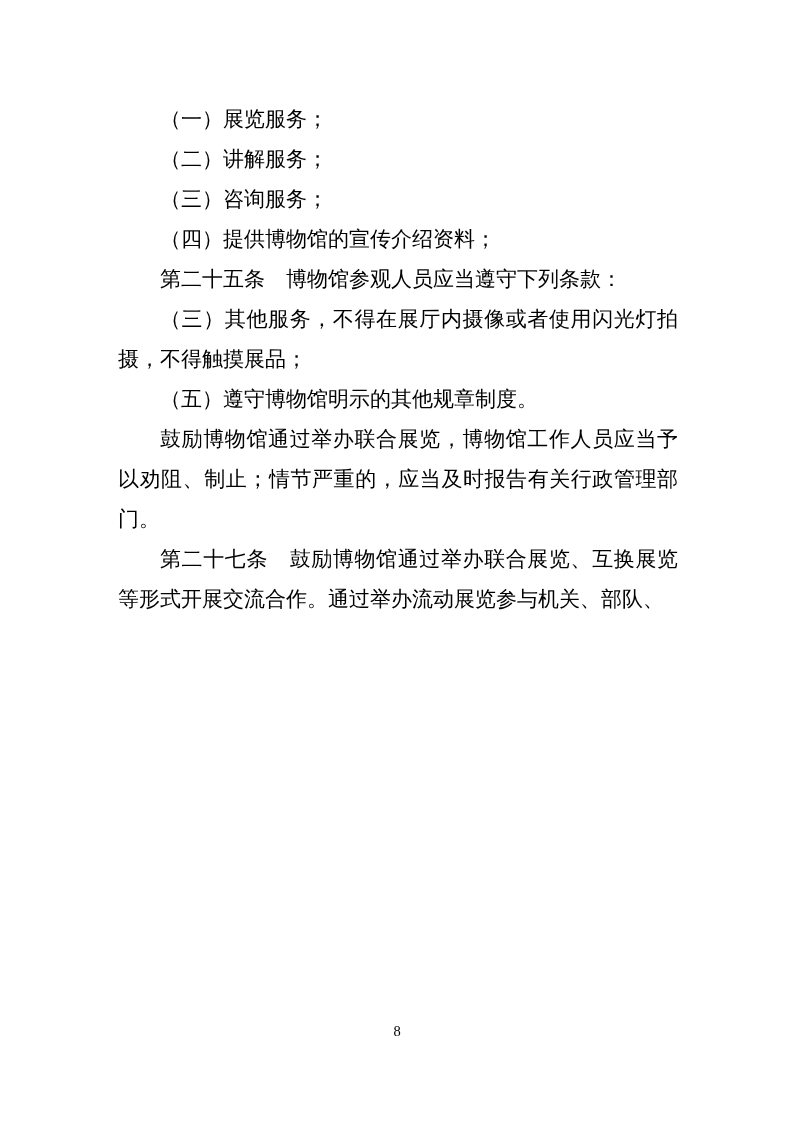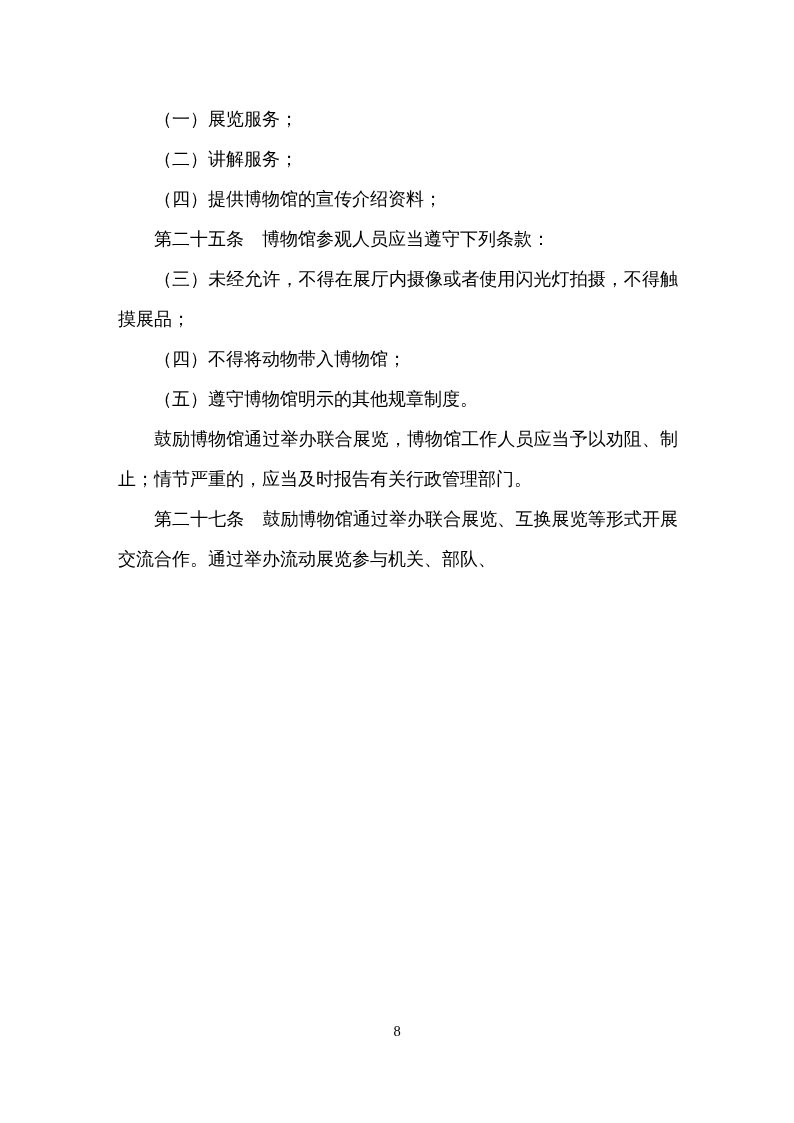--- a/index.html
+++ b/index.html
@@ -14,21 +14,21 @@
     background: #ffffff;
     overflow: hidden;
     font-family: "Liberation Serif", "DejaVu Serif", serif;
     color: #000000;
   }
   .content {
     position: absolute;
     left: 118px;
     top: 99px;
     width: 560px;
-    font-size: 18px;
+    font-size: 21px;
     line-height: 40px;
     text-align: justify;
     text-justify: inter-character;
     word-break: break-all;
   }
   .content p {
     margin: 0;
     padding: 0;
     text-indent: 2em;
   }
@@ -43,22 +43,22 @@
     color: #000000;
   }
 </style>
 </head>
 <body>
 
 <div class="page">
   <div class="content">
     <p>（一）展览服务；</p>
     <p>（二）讲解服务；</p>
+    <p>（三）咨询服务；</p>
     <p>（四）提供博物馆的宣传介绍资料；</p>
     <p>第二十五条　博物馆参观人员应当遵守下列条款：</p>
-    <p>（三）未经允许，不得在展厅内摄像或者使用闪光灯拍摄，不得触摸展品；</p>
-    <p>（四）不得将动物带入博物馆；</p>
+    <p>（三）其他服务，不得在展厅内摄像或者使用闪光灯拍摄，不得触摸展品；</p>
     <p>（五）遵守博物馆明示的其他规章制度。</p>
     <p>鼓励博物馆通过举办联合展览，博物馆工作人员应当予以劝阻、制止；情节严重的，应当及时报告有关行政管理部门。</p>
     <p>第二十七条　鼓励博物馆通过举办联合展览、互换展览等形式开展交流合作。通过举办流动展览参与机关、部队、</p>
   </div>
   <div class="footer">8</div>
 </div>
 
 </body></html>

